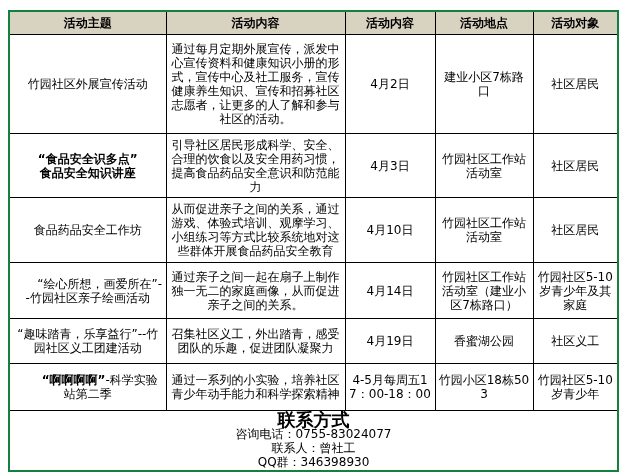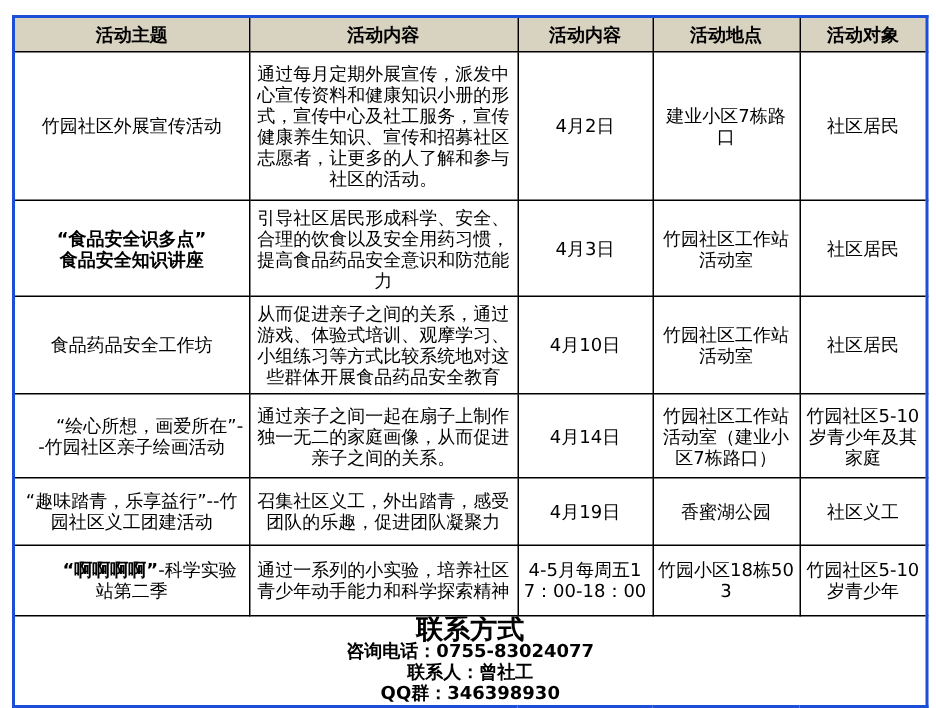--- a/index.html
+++ b/index.html
@@ -4,21 +4,21 @@
 <style>
   html,body{margin:0;padding:0;}
   body{
     width:624px;height:472px;background:#ffffff;
     font-family:"DejaVu Sans","Liberation Sans",sans-serif;
     color:#000;
   }
   table.sched{
     border-collapse:collapse;table-layout:fixed;
     width:609px;margin:10px 0 16px 8px;
-    border:2px solid #1d4ed8;
+    border:2px solid #15803d;
   }
   .sched th,.sched td{
     border:1px solid #000;
     padding:1px 3px;
     vertical-align:middle;
     font-size:12px;line-height:14px;
     overflow:hidden;
     word-break:break-all;
     text-align:center;
   }
@@ -26,21 +26,21 @@
     background:#d8d2c0;
     font-weight:bold;text-align:center;
     height:20px;font-size:12px;
   }
   .c{text-align:center;}
   .l{text-align:left;}
   .ind{text-indent:2em;}
   .pre{white-space:pre-line;font-weight:bold;}
   .footer-cell{text-align:center;vertical-align:middle;}
   .f-title{font-weight:bold;font-size:18px;line-height:15px;}
-  .f-line{font-size:12px;line-height:14px;font-weight:bold;}
+  .f-line{font-size:12px;line-height:14px;}
 </style>
 </head>
 <body>
 
 <table class="sched">
   <colgroup>
     <col style="width:157px">
     <col style="width:179px">
     <col style="width:90px">
     <col style="width:98px">

